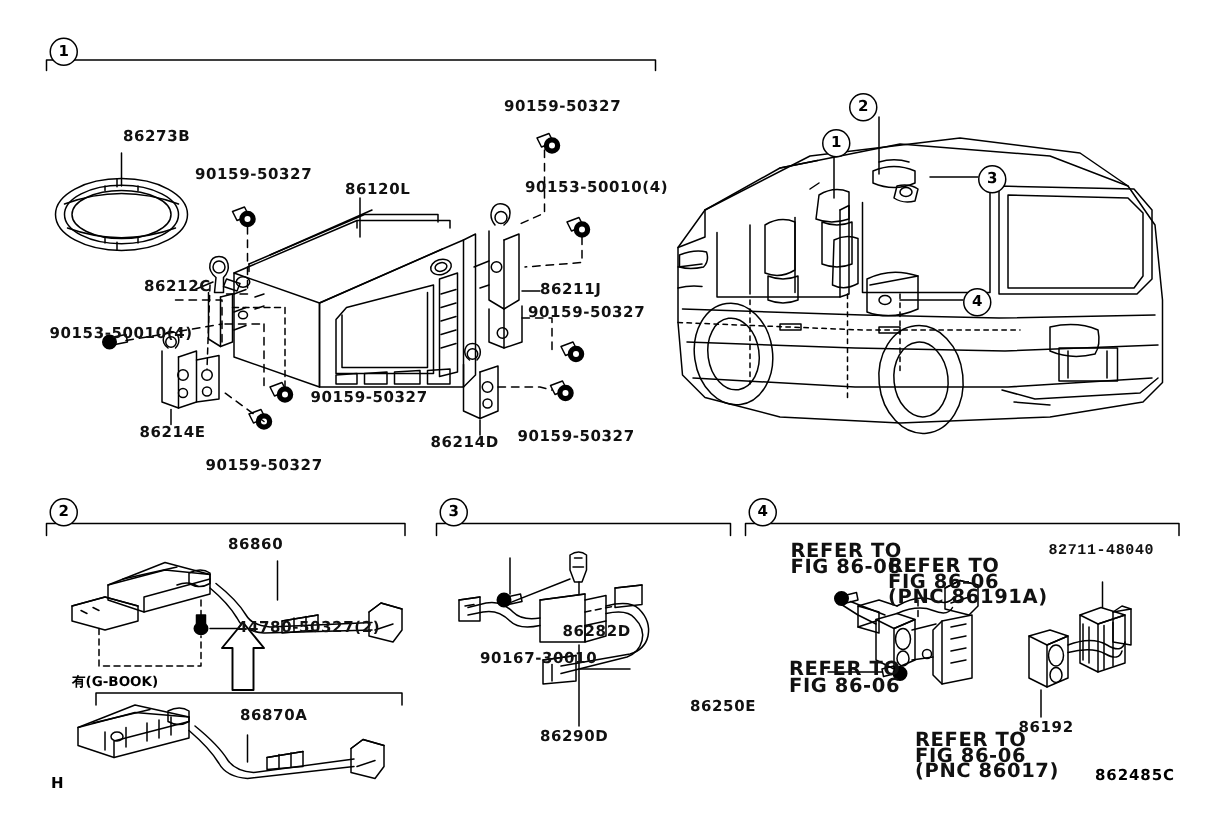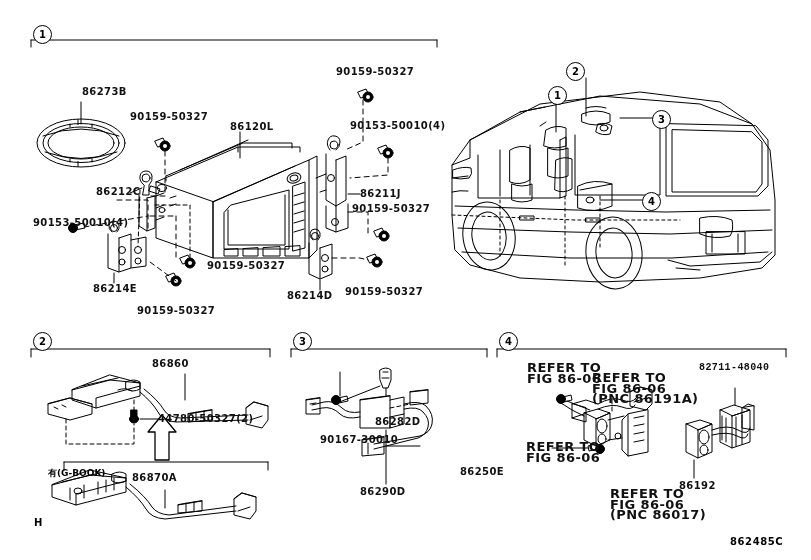--- a/index.html
+++ b/index.html
@@ -475,37 +475,37 @@
 <div class="lbl" style="left:352px; top:203px;">90159-50327</div>
 <div class="lbl" style="left:33px;  top:217px;">90153-50010(4)</div>
 <div class="lbl" style="left:207px; top:260px;">90159-50327</div>
 <div class="lbl" style="left:93px;  top:283px;">86214E</div>
 <div class="lbl" style="left:137px; top:305px;">90159-50327</div>
 <div class="lbl" style="left:287px; top:290px;">86214D</div>
 <div class="lbl" style="left:345px; top:286px;">90159-50327</div>
 
 <div class="lbl" style="left:152px; top:358px;">86860</div>
 <div class="lbl" style="left:158px; top:413px;">44780-50327(2)</div>
-<div class="jp" style="left:48px;  top:467px;">有(G-BOOK)</div>
-<div class="lbl" style="left:132px; top:472px;">86870A</div>
+<div class="jp" style="left:48px;  top:448px;">有(G-BOOK)</div>
+<div class="lbl" style="left:160px; top:472px;">86870A</div>
 
 <div class="lbl" style="left:320px; top:386px;margin-top:48px;">90167-30010</div>
 <div class="lbl" style="left:375px; top:416px;">86282D</div>
 <div class="lbl" style="left:360px; top:486px;">86290D</div>
 <div class="lbl" style="left:436px; top:466px;margin-left:24px;">86250E</div>
 
 <div class="lbl refer" style="left:527px; top:363px;">REFER TO
 FIG 86-06</div>
 <div class="lbl refer" style="left:592px; top:373px;">REFER TO
 FIG 86-06
 (PNC 86191A)</div>
 <div class="lbl refer" style="left:526px; top:442px;">REFER TO
 FIG 86-06</div>
 <div class="lbl refer" style="left:610px; top:489px;">REFER TO
 FIG 86-06
 (PNC 86017)</div>
 <div class="lbl" style="left:699px; top:362px;font-family:Liberation Mono, monospace;">82711-48040</div>
 <div class="lbl" style="left:679px; top:480px;">86192</div>
 
 <div class="hmark" style="left:34px;  top:517px;">H</div>
-<div class="figcode" style="left:730px; top:536px;">862485C</div>
+<div class="figcode" style="left:730px; top:512px;">862485C</div>
 
 </div>
 
 </body></html>

